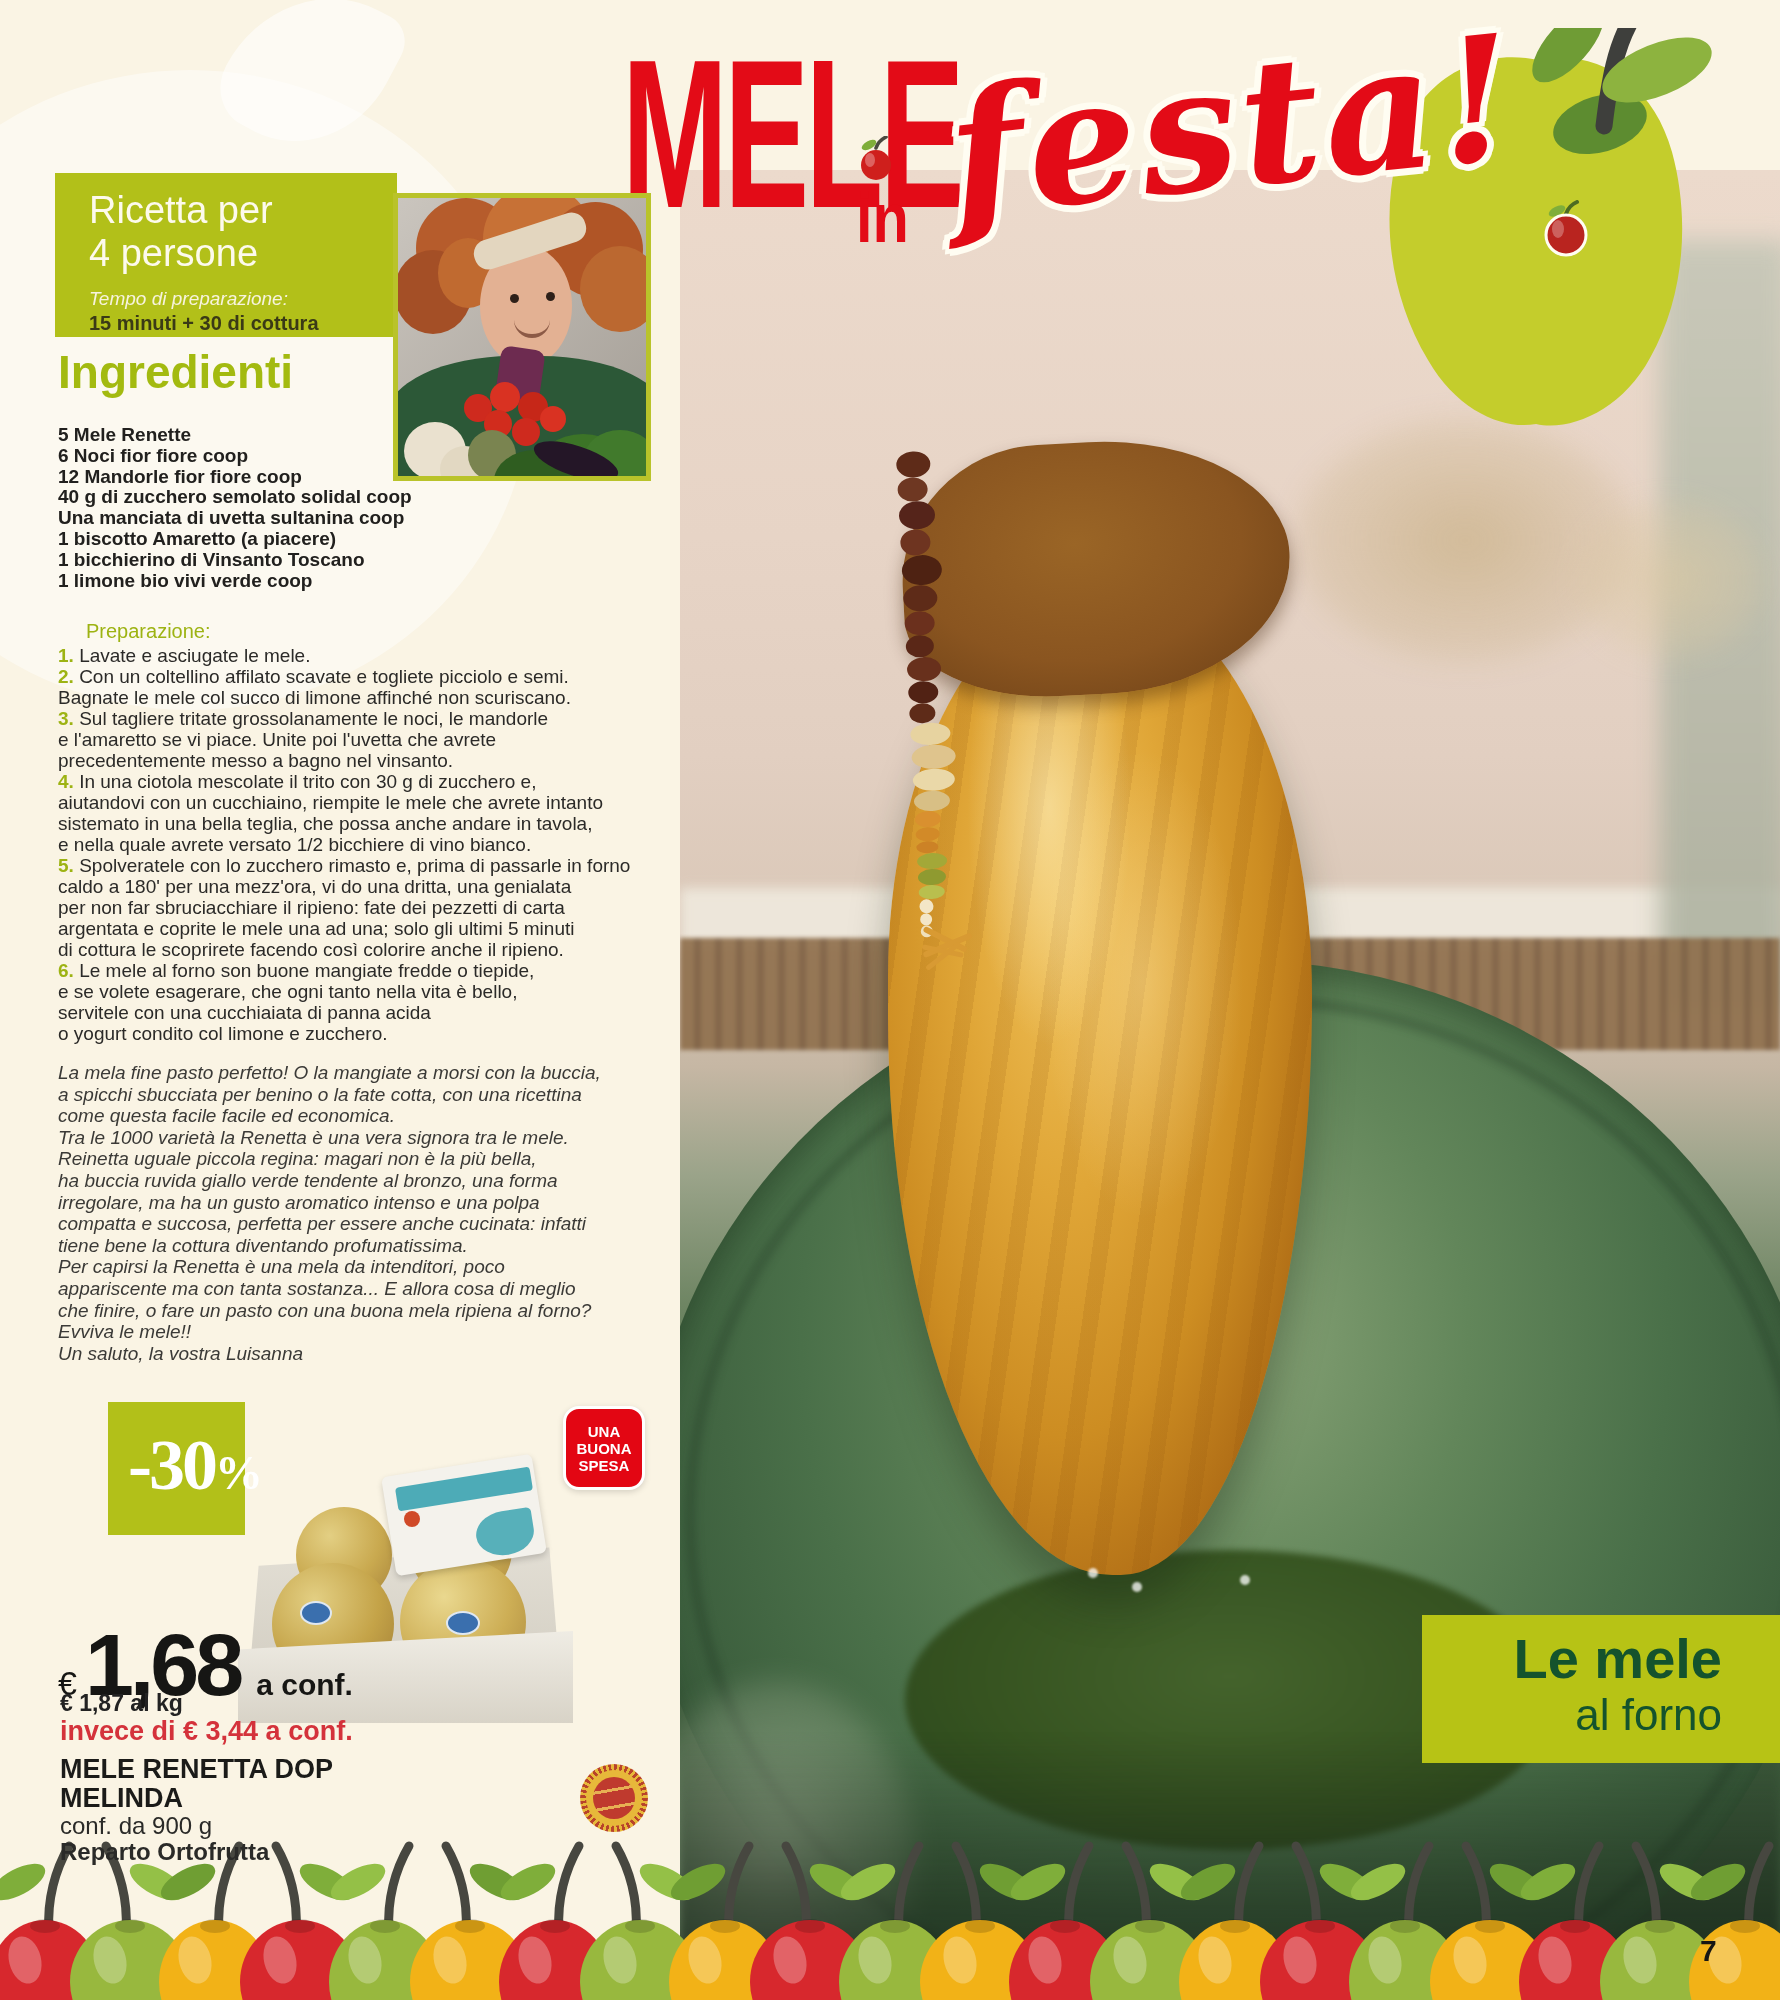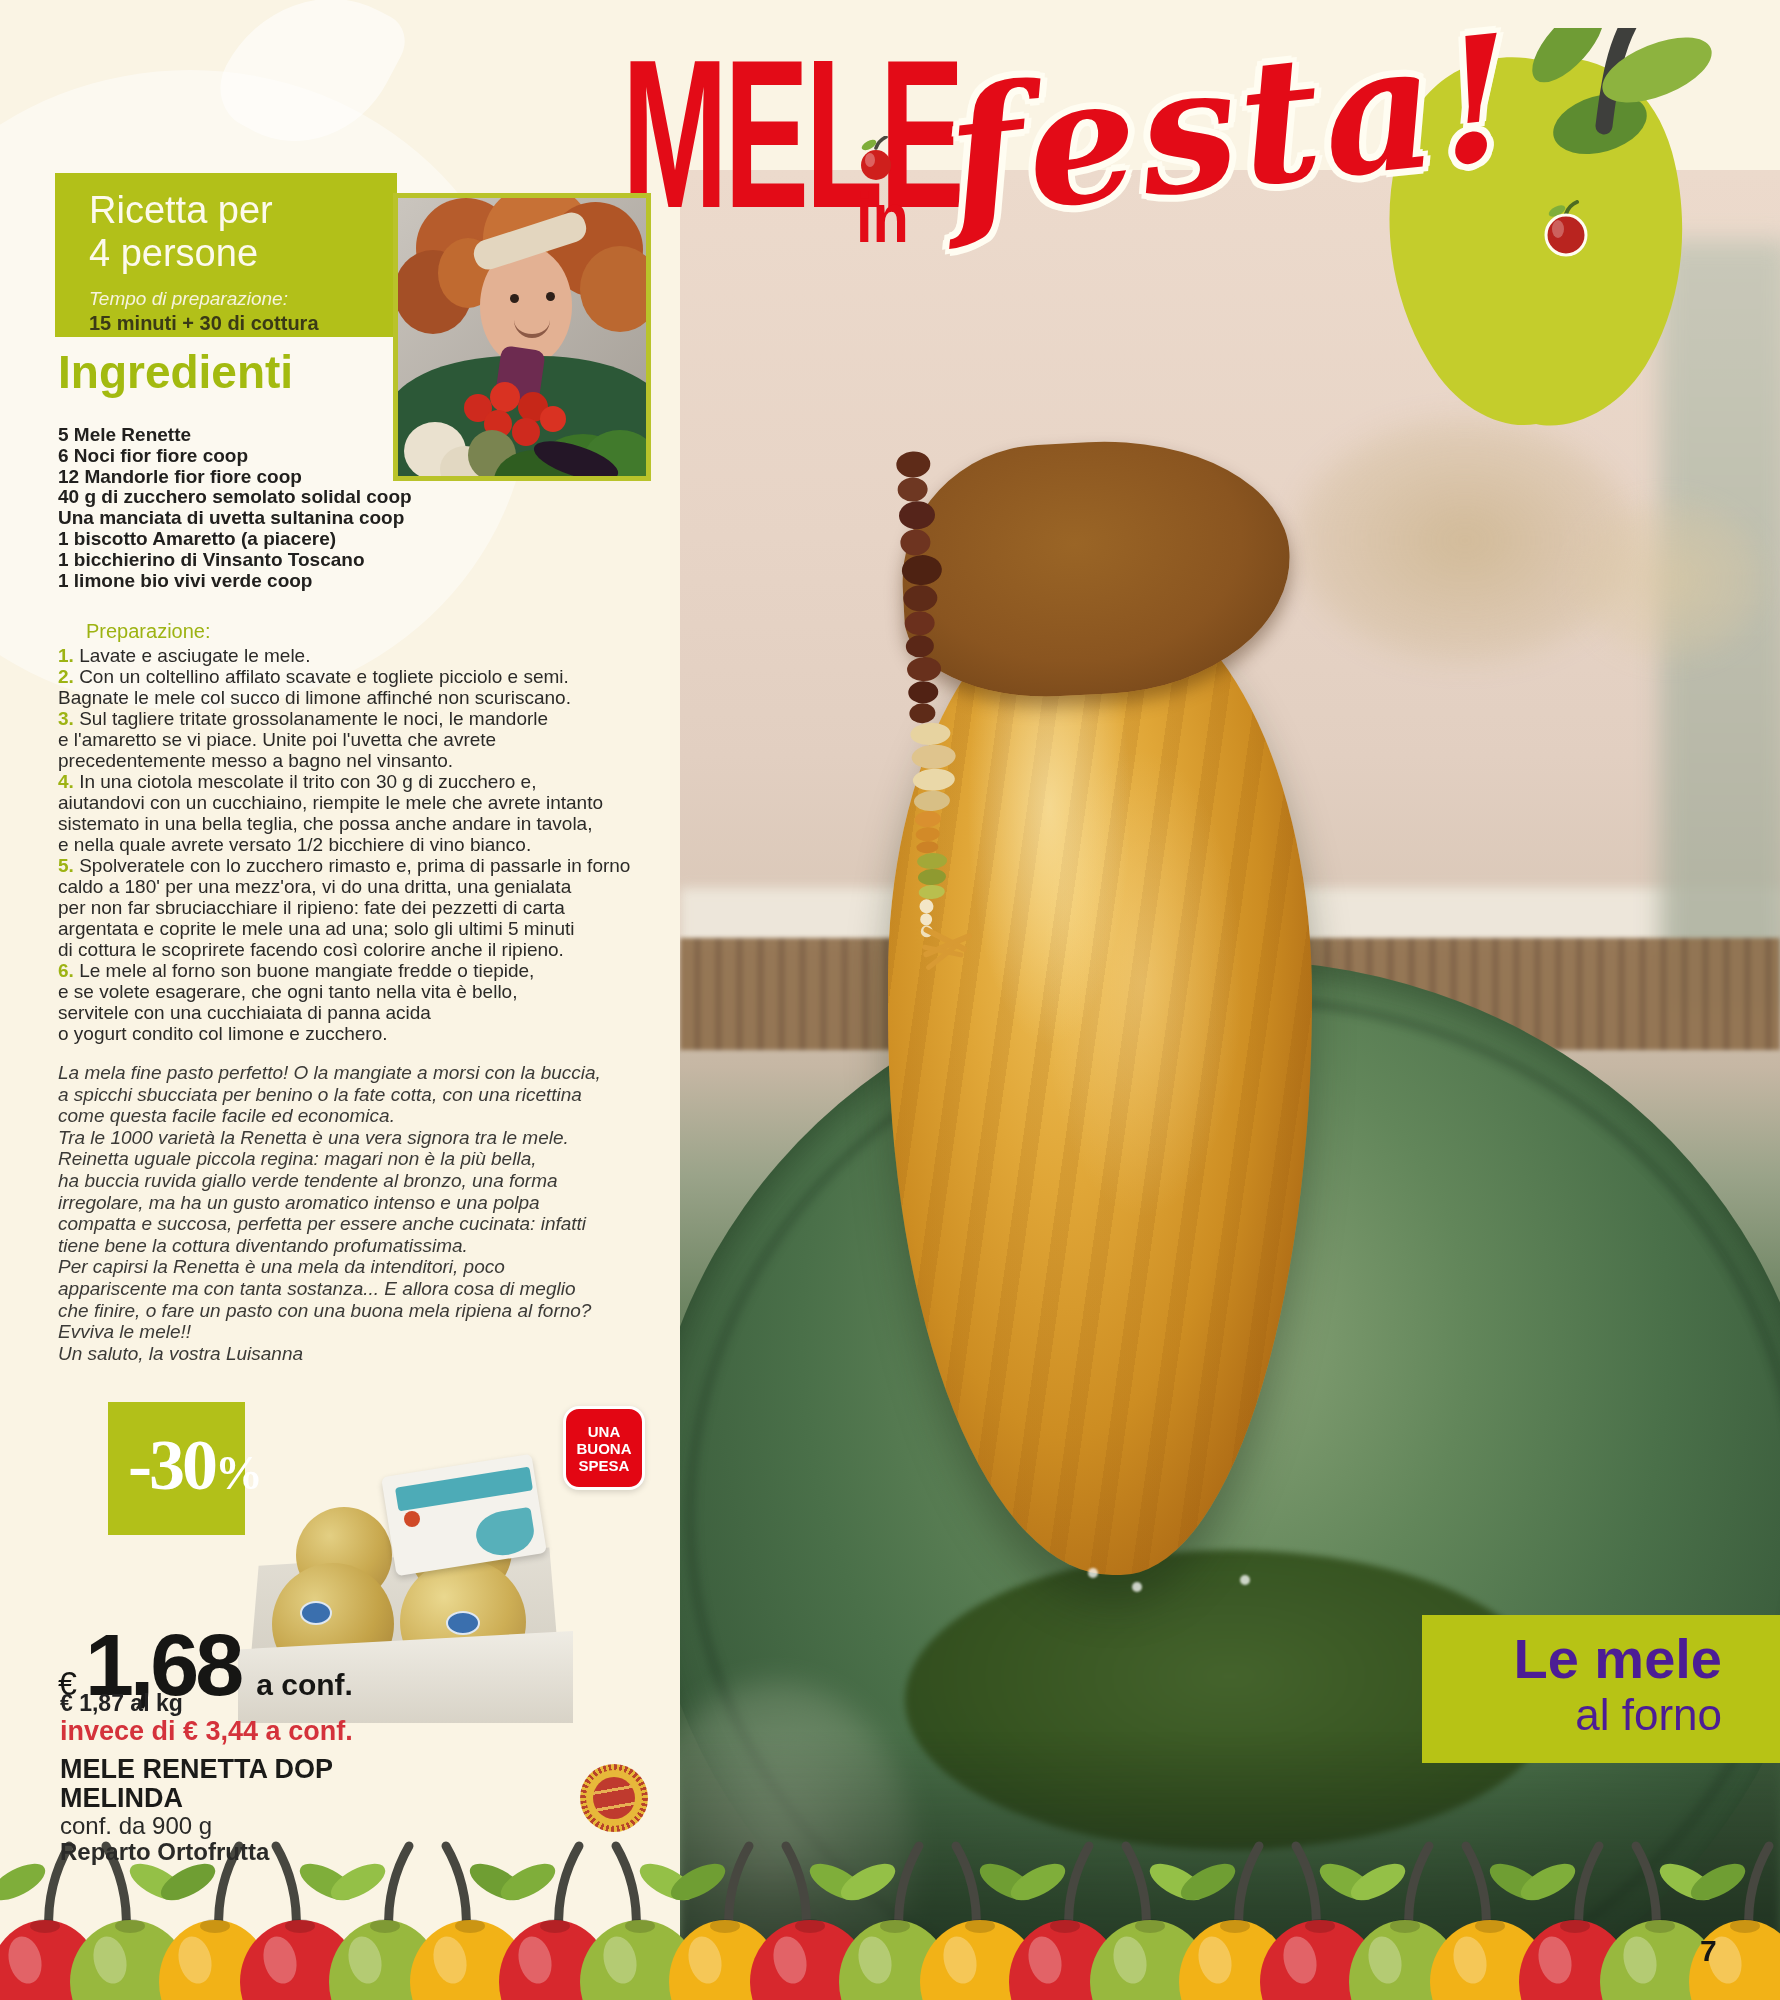--- a/index.html
+++ b/index.html
@@ -111,21 +111,21 @@
       background:repeating-conic-gradient(#b8432a 0 5deg,#e7b83a 5deg 10deg);
       display:flex;align-items:center;justify-content:center;}
   .dop .mid{width:56px;height:56px;border-radius:50%;background:#e7b83a;
       display:flex;align-items:center;justify-content:center;}
   .dop .core{width:42px;height:42px;border-radius:50%;background:#bf3a2e;
       background-image:repeating-linear-gradient(-10deg,rgba(238,196,90,0) 0 14px,
         rgba(238,196,90,.85) 14px 17px);}
 
   
   .caption{left:1422px;top:1615px;width:358px;height:148px;background:#b7c315;z-index:4;
-      box-sizing:border-box;padding:14px 58px 0 0;text-align:right;color:#4c1d95;}
+      box-sizing:border-box;padding:14px 58px 0 0;text-align:right;color:#14532d;}
   .caption .b{font-size:56px;font-weight:800;line-height:60px;}
   .caption .l{font-size:44px;font-weight:400;line-height:52px;}
 
   
   .strip{left:0;top:1830px;z-index:5;}
   .pageno{left:1700px;top:1934px;font-size:30px;font-weight:800;color:#161614;z-index:6;}
 </style>
 </head>
 <body>
 

